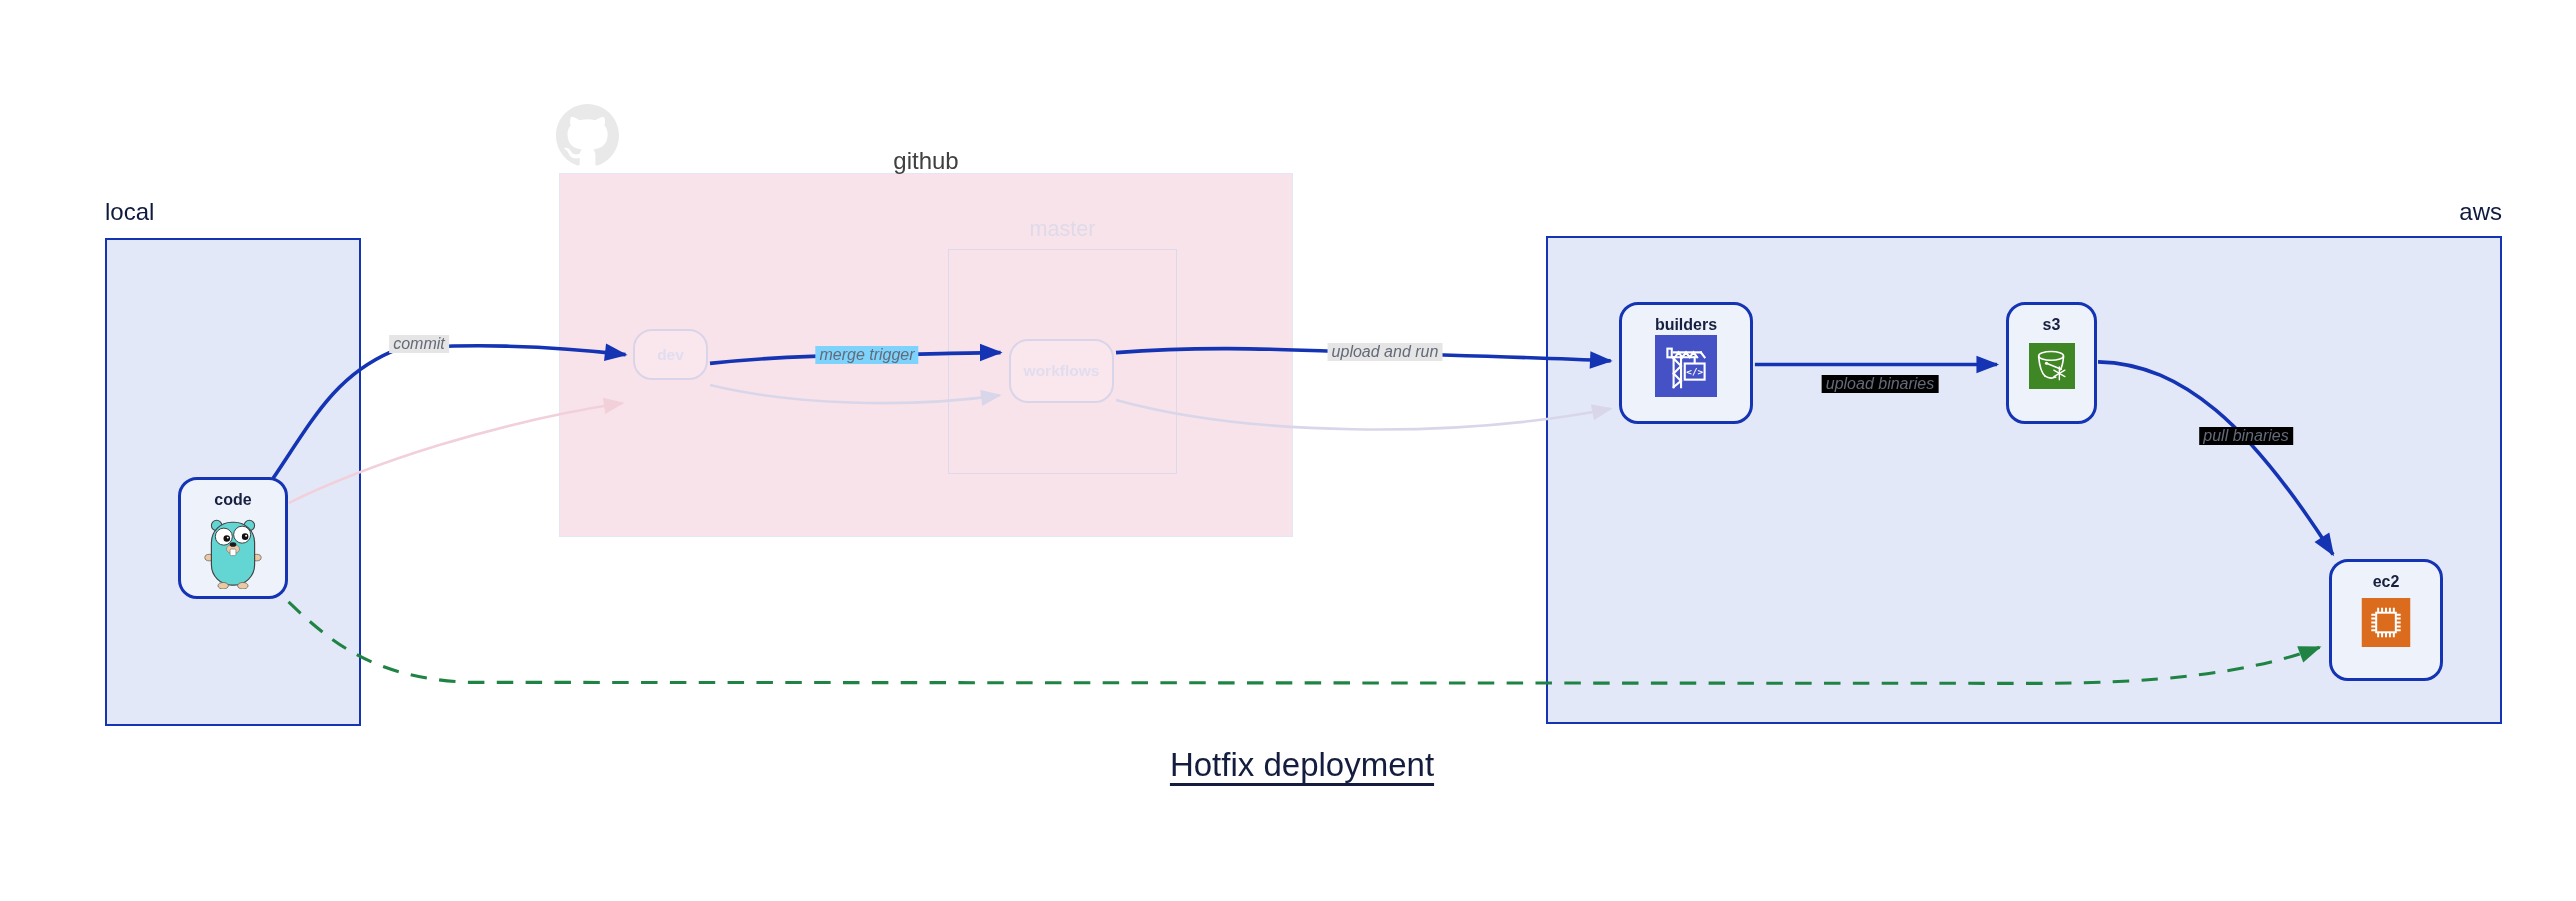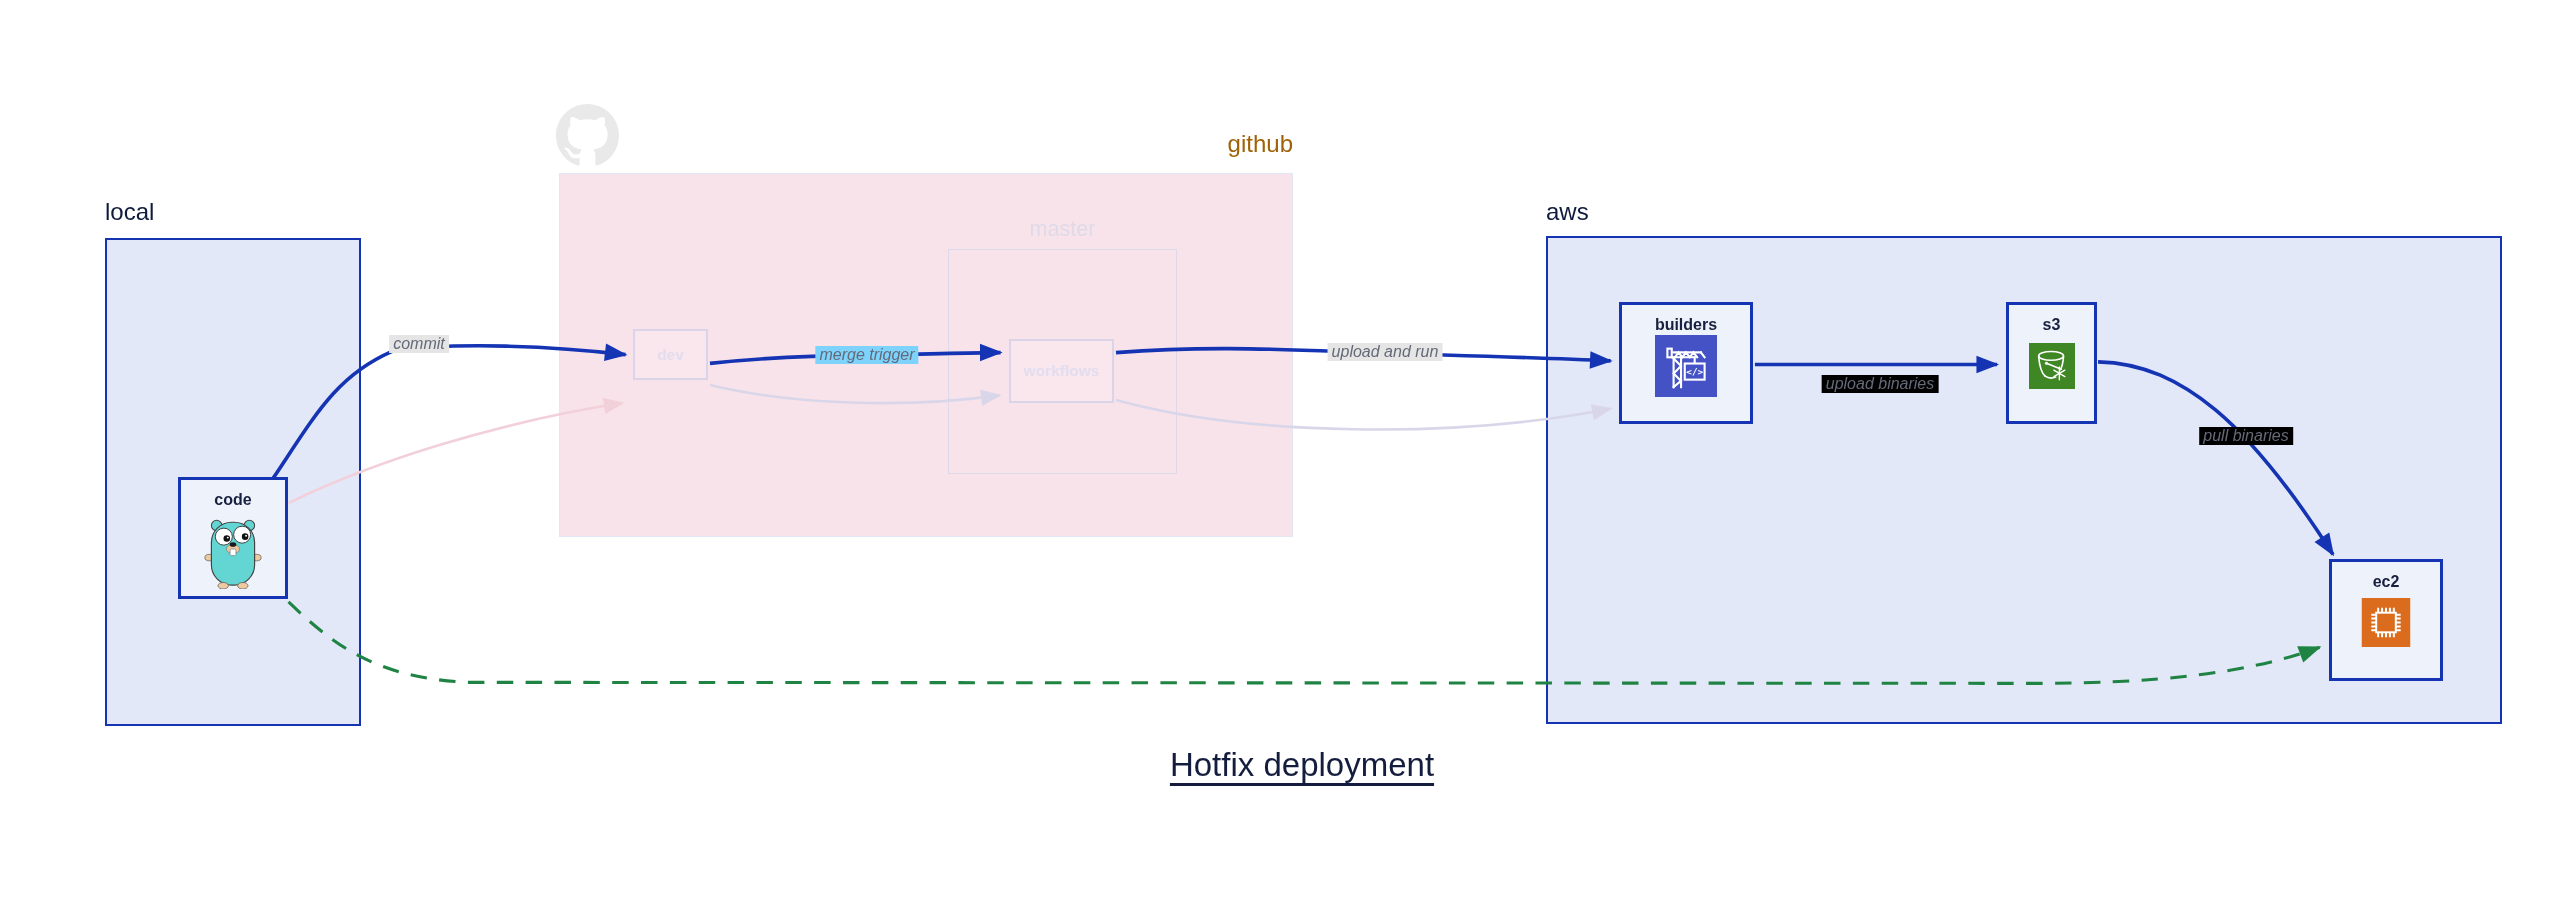--- a/index.html
+++ b/index.html
@@ -14,25 +14,25 @@
   .layer-labels{position:absolute;inset:0;z-index:4;}
   
   .group{position:absolute;box-sizing:border-box;}
   .group-local{left:105px;top:238px;width:256px;height:488px;background:#e2e8f8;border:2.6px solid #1434b4;}
   .group-github{left:559px;top:173px;width:734px;height:364px;background:#f9e3ea;border:1.5px solid #e3e6f4;}
   .group-master{left:948px;top:249px;width:229px;height:225px;background:transparent;border:1.5px solid #ddd8ea;}
   .group-aws{left:1546px;top:236px;width:956px;height:488px;background:#e2e8f8;border:2.6px solid #1434b4;}
   
   .group-label{position:absolute;font-size:24px;line-height:1;}
   .lbl-local{left:105px;width:256px;top:200px;color:#0f1b3d;}
-  .lbl-aws{left:1546px;width:956px;top:200px;text-align:left;color:#0f1b3d;}
-  .lbl-github{left:559px;width:734px;top:132px;text-align:right;color:#a16207;}
+  .lbl-aws{left:1546px;width:956px;top:200px;text-align:right;color:#0f1b3d;}
+  .lbl-github{left:559px;width:734px;top:149px;text-align:center;color:#404040;}
   .lbl-master{left:948px;width:229px;top:218px;text-align:center;color:#dedae9;font-size:21.6px;}
   
-  .node{position:absolute;box-sizing:border-box;}
+  .node{position:absolute;box-sizing:border-box;border-radius:19px;}
   .node-solid{background:#eef2fb;border:3.1px solid #1434b4;}
   .node-faded{background:#fae7ee;border:2.1px solid #d9d4e8;display:flex;align-items:center;justify-content:center;}
   .node-label{display:block;text-align:center;font-weight:bold;font-size:16px;color:#17203f;padding-top:11.3px;}
   .node-label-faded{font-weight:bold;font-size:15.5px;color:#e2ddee;}
   .node-code{left:178px;top:477px;width:110px;height:122px;}
   .node-dev{left:633px;top:329px;width:75px;height:51px;}
   .node-workflows{left:1009px;top:339px;width:105px;height:64px;}
   .node-builders{left:1619px;top:302px;width:134px;height:122px;}
   .node-s3{left:2006px;top:302px;width:91px;height:122px;}
   .node-ec2{left:2329px;top:559px;width:114px;height:122px;}

